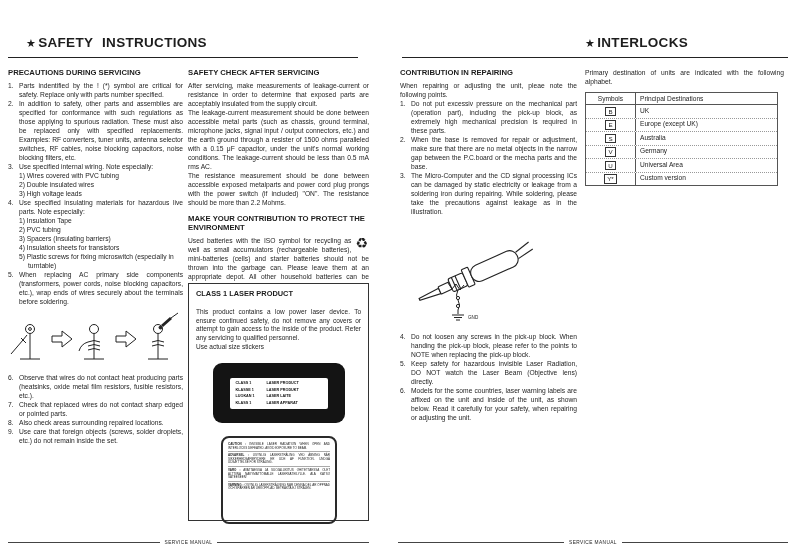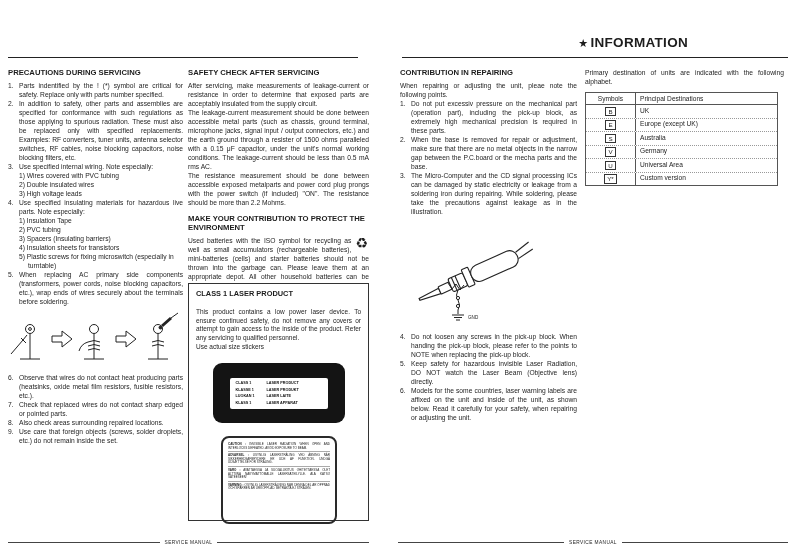--- a/index.html
+++ b/index.html
@@ -73,20 +73,23 @@
   .footer-right { left:398px; width:390px; }
 
   svg { overflow:visible; }
 </style>
 </head>
 <body>
 
 <div class="canvas">
 
   <section class="page page-left">
+    <h1 class="page-title">
+      <span class="star">★</span><span>SAFETY INSTRUCTIONS</span>
+    </h1>
     <div class="title-rule"></div>
 
     <div class="col col2">
       <h2 class="colhead">SAFETY CHECK AFTER SERVICING</h2>
       <p class="para">After servicing, make measurements of leakage-current or resistance in order to determine that exposed parts are acceptably insulated from the supply circuit.</p>
       <p class="para">The leakage-current measurement should be done between accessible metal parts (such as chassis, ground terminal, microphone jacks, signal input / output connectors, etc.) and the earth ground through a resister of 1500 ohms paralleled with a 0.15 μF capacitor, under the unit's normal working conditions. The leakage-current should be less than 0.5 mA rms AC.</p>
       <p class="para">The resistance measurement should be done between accessible exposed metalparts and power cord plug prongs with the power switch (if included) "ON". The resistance should be more than 2.2 Mohms.</p>
       <h2 class="colhead env-head">MAKE YOUR CONTRIBUTION TO PROTECT THE ENVIRONMENT</h2>
       <p class="para">
         <span class="recycle">♻</span><span>Used batteries with the ISO symbol for recycling as well as small accumulators (rechargeable batteries), mini-batteries (cells) and starter batteries should not be thrown into the garbage can. Please leave them at an appropriate depot. All other household batteries can be thrown out with the household waste.</span>
@@ -223,21 +226,21 @@
             <span class="lbl">VARNING :</span>
             <span>OSYNLIG LASERSTRÅLNING NÄR DENNA DEL ÄR ÖPPNAD OCH SPÄRREN ÄR URKOPPLAD. BETRAKTA EJ STRÅLEN.</span>
           </div>
         </div>
       </div>
     </div>
   </section>
 
   <section class="page page-right">
     <h1 class="page-title">
-      <span class="star">★</span><span>INFORMATION</span>
+      <span class="star">★</span><span>INTERLOCKS</span>
     </h1>
     <div class="title-rule"></div>
 
     <div class="col col3">
       <h2 class="colhead">CONTRIBUTION IN REPAIRING</h2>
       <p class="intro">When repairing or adjusting the unit, pleae note the following points.</p>
 
       <div class="item">
         <span class="num">1.</span>
         <span class="txt">Do not put excessiv pressure on the mechanical part (operation part), including the pick-up block, as extremely high mechanical precision is required in these parts.</span>

